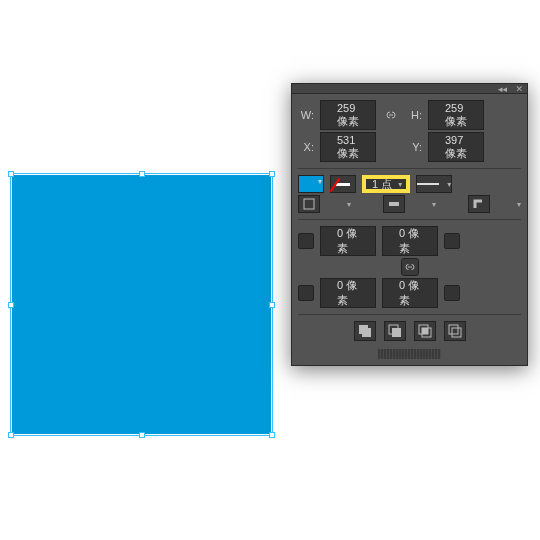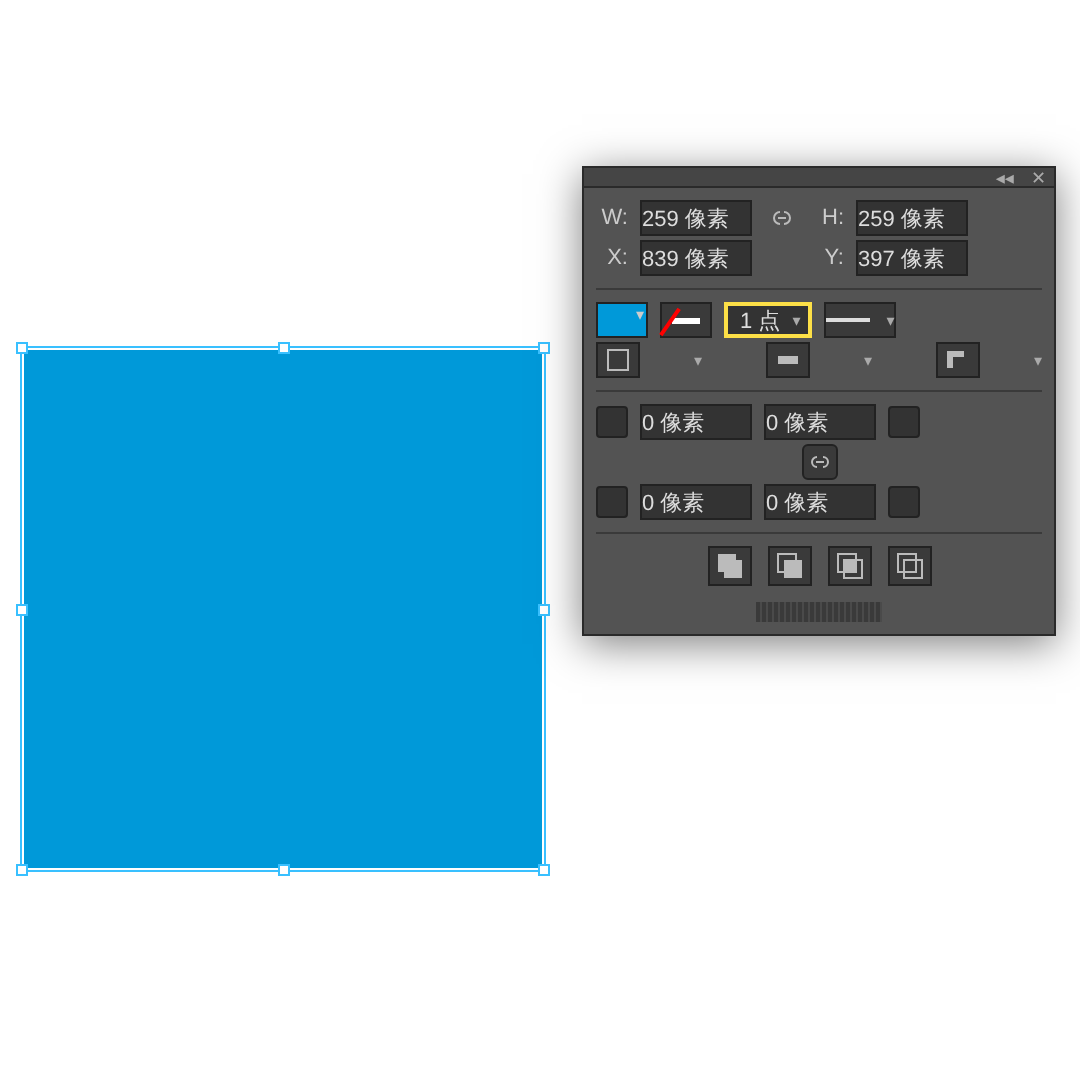--- a/index.html
+++ b/index.html
@@ -80,22 +80,22 @@
     width:16px; height:16px; display:inline-flex;
     align-items:center; justify-content:center;
     border:1px solid #2a2a2a; background:#454545;
     font-size:9px; color:#ccc;
   }
   .row { display:flex; align-items:center; gap:6px; margin:2px 0; }
   .lbl { color:#ccc; min-width:16px; text-align:right; }
   .field {
     background:#333; color:#ddd;
     border:1px solid #222;
-    height:18px; width:56px;
-    padding:0 0; font-size:11px;
+    height:30px; width:56px;
+    padding:0 16px; font-size:11px;
     display:flex; align-items:center;
   }
   .link-ico {
     width:18px; height:18px; display:flex;
     align-items:center; justify-content:center;
     color:#bbb; font-size:13px; cursor:pointer;
   }
   .divider { border-top:1px solid #3a3a3a; margin:6px 0; }
   .swatch {
     width:26px; height:18px; border:1px solid #222;
@@ -105,21 +105,21 @@
   .strokebox {
     width:26px; height:18px; border:1px solid #222;
     background:#3a3a3a; display:flex; align-items:center; justify-content:center;
   }
   .strokebox .bar { width:14px; height:3px; background:#fff; position:relative; }
   .strokebox .bar::after {
     content:""; position:absolute; left:-2px; top:-6px;
     width:2px; height:16px; background:red; transform:rotate(35deg);
   }
   .sel {
-    background:#333; border:2px solid #fde047; height:18px;
+    background:#333; border:4px solid #fde047; height:18px;
     display:flex; align-items:center; padding:0 4px 0 6px;
     color:#ddd; gap:6px; min-width:44px;
   }
   .chev-s { font-size:8px; color:#aaa; margin-left:auto; }
   .lineprev {
     width:36px; height:18px; border:1px solid #222;
     display:flex; align-items:center; justify-content:center;
     background:#3a3a3a;
   }
   .lineprev .l { width:22px; height:2px; background:#ddd; }
@@ -174,21 +174,21 @@
       <div class="link-ico">
         <svg width="14" height="12">
             <path d="M3 6 A3 3 0 0 1 6 3 M8 3 A3 3 0 0 1 11 6 M3 6 A3 3 0 0 0 6 9 M8 9 A3 3 0 0 0 11 6 M5 6 H9" stroke="#bbb" fill="none"></path>
           </svg>
       </div>
       <span class="lbl">H:</span>
       <div class="field">259 像素</div>
     </div>
     <div class="row">
       <span class="lbl">X:</span>
-      <div class="field">839 像素</div>
+      <div class="field">531 像素</div>
       <div style="width:18px"></div>
       <span class="lbl">Y:</span>
       <div class="field">397 像素</div>
     </div>
 
     <div class="divider"></div>
 
     <div class="row">
       <div class="swatch">
           <span class="chev">▾</span>

